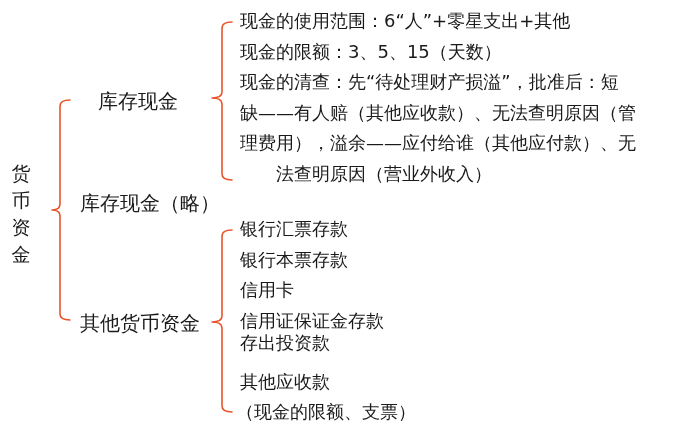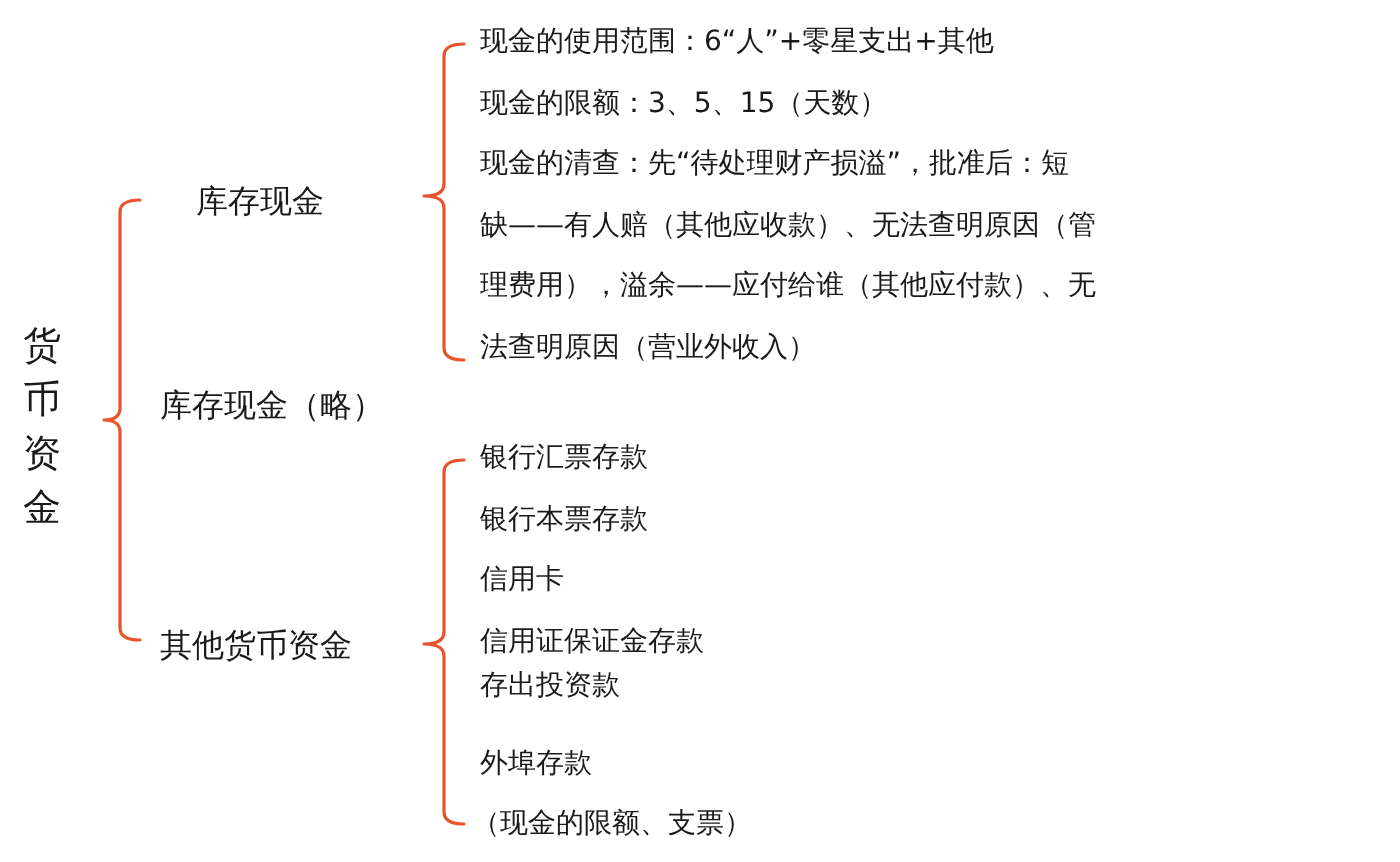--- a/index.html
+++ b/index.html
@@ -1,28 +1,28 @@
 <!DOCTYPE html>
 <html><head>
   <meta charset="utf-8">
   <style>
     html, body { margin: 0; padding: 0; background: #ffffff; }
     body {
       width: 700px; height: 431px; position: relative; overflow: hidden;
       font-family: "DejaVu Sans", "Liberation Sans", sans-serif;
       color: #1a1a1a;
     }
-    .txt { position: absolute; font-size: 16px; line-height: 22px; white-space: nowrap; }
+    .txt { position: absolute; font-size: 20px; line-height: 22px; white-space: nowrap; }
     .root {
       position: absolute; left: 10px; top: 160px; width: 22px;
       font-size: 19px; line-height: 27px; text-align: center; white-space: normal;
     }
     .root span { display: block; }
     svg.brackets { position: absolute; left: 0; top: 0; }
-    .detail-line { position: absolute; left: 240px; font-size: 14px; line-height: 22px; white-space: nowrap; }
+    .detail-line { position: absolute; left: 240px; font-size: 18px; line-height: 22px; white-space: nowrap; }
   </style>
 </head>
 <body>
 
 <svg class="brackets" width="700" height="431" viewBox="0 0 700 431">
   <g fill="none" stroke="#e8542a" stroke-width="1.6" stroke-linejoin="round" stroke-linecap="round">
 
     <path d="M70 100 Q60 100 60 106 L60 204 Q60 210 52 210 Q60 210 60 216 L60 314 Q60 320 70 320"></path>
 
     <path d="M232 22 Q222 22 222 28 L222 92 Q222 98 212 98 Q222 98 222 104 L222 174 Q222 180 232 180"></path>
@@ -41,24 +41,24 @@
 <div class="txt" style="left:98px; top:90px;">库存现金</div>
 <div class="txt" style="left:80px; top:192px;">库存现金（略）</div>
 <div class="txt" style="left:80px; top:312px;">其他货币资金</div>
 
 <div>
   <div class="detail-line" style="top:10px;">现金的使用范围：6“人”+零星支出+其他</div>
   <div class="detail-line" style="top:41px;">现金的限额：3、5、15（天数）</div>
   <div class="detail-line" style="top:71px;">现金的清查：先“待处理财产损溢”，批准后：短</div>
   <div class="detail-line" style="top:102px;">缺——有人赔（其他应收款）、无法查明原因（管</div>
   <div class="detail-line" style="top:132px;">理费用），溢余——应付给谁（其他应付款）、无</div>
-  <div class="detail-line" style="top:163px;">法查明原因（营业外收入）</div>
+  <div class="detail-line" style="top:163px;margin-left:36px;">法查明原因（营业外收入）</div>
 </div>
 
 <div>
   <div class="detail-line" style="top:218px;">银行汇票存款</div>
   <div class="detail-line" style="top:249px;">银行本票存款</div>
   <div class="detail-line" style="top:279px;">信用卡</div>
   <div class="detail-line" style="top:310px;">信用证保证金存款</div>
   <div class="detail-line" style="top:332px;">存出投资款</div>
-  <div class="detail-line" style="top:371px;">外埠存款</div>
+  <div class="detail-line" style="top:371px;">其他应收款</div>
   <div class="detail-line" style="top:401px; left:236px;">（现金的限额、支票）</div>
 </div>
 
 </body></html>

